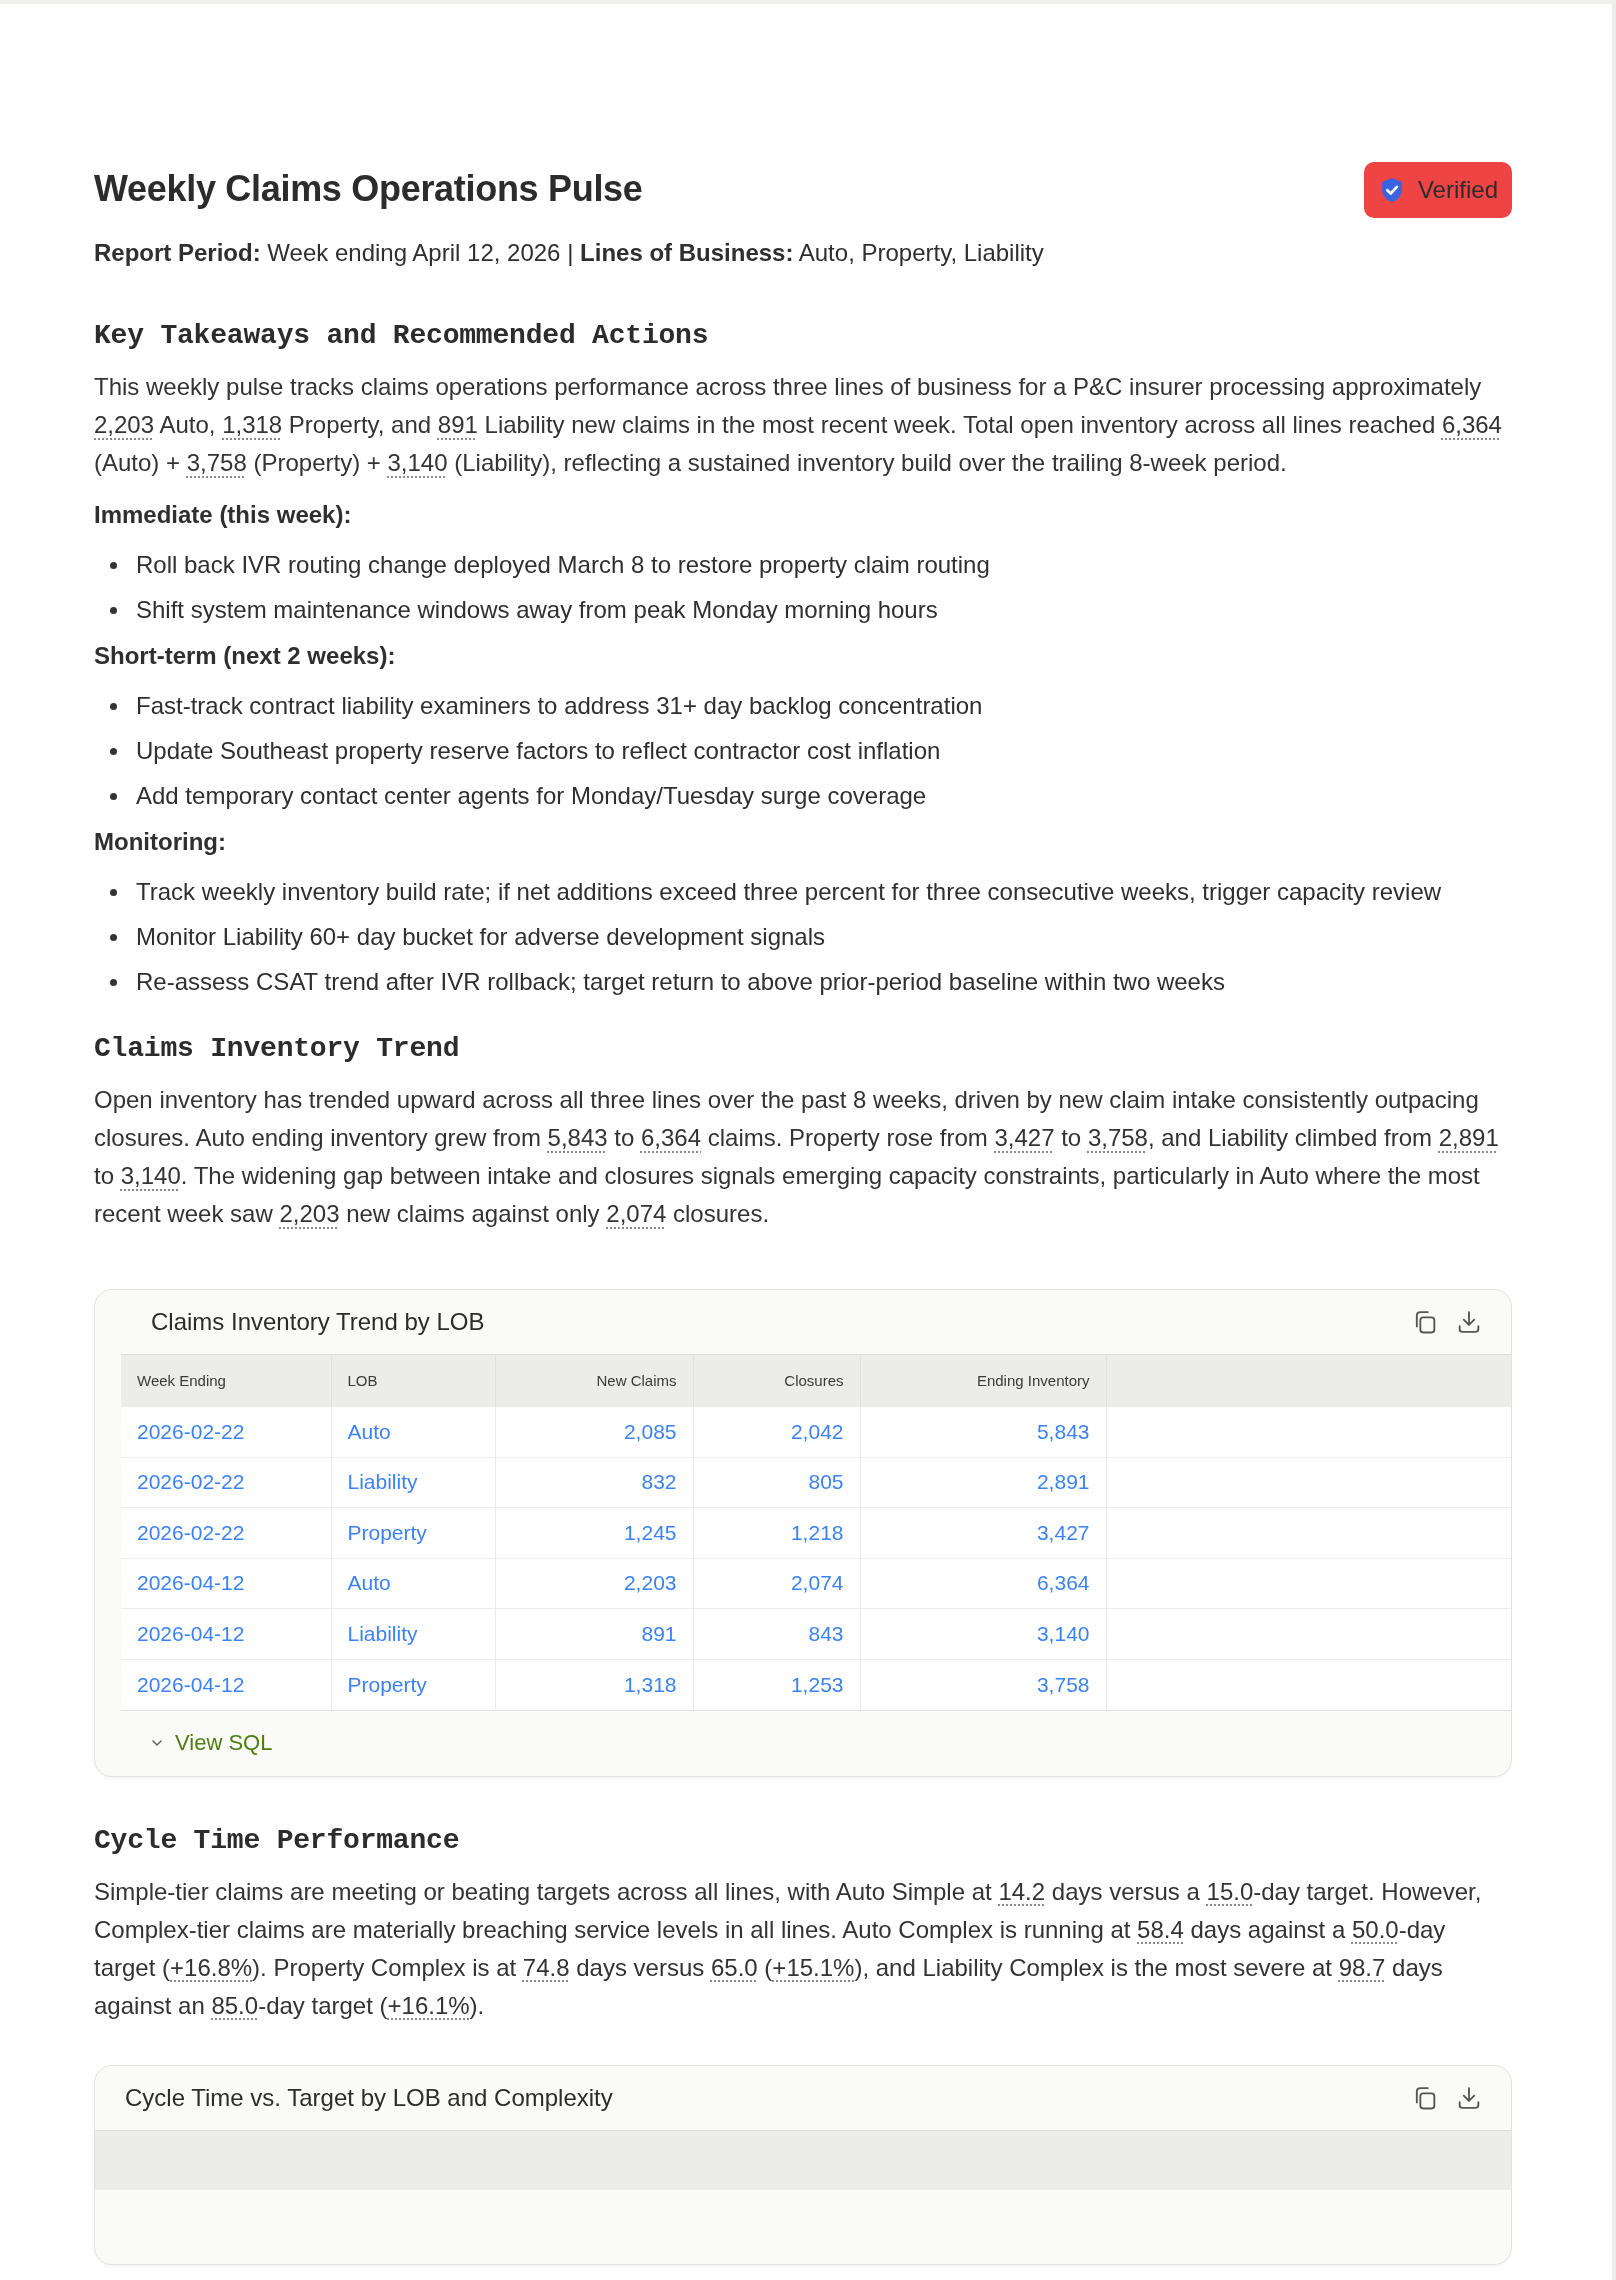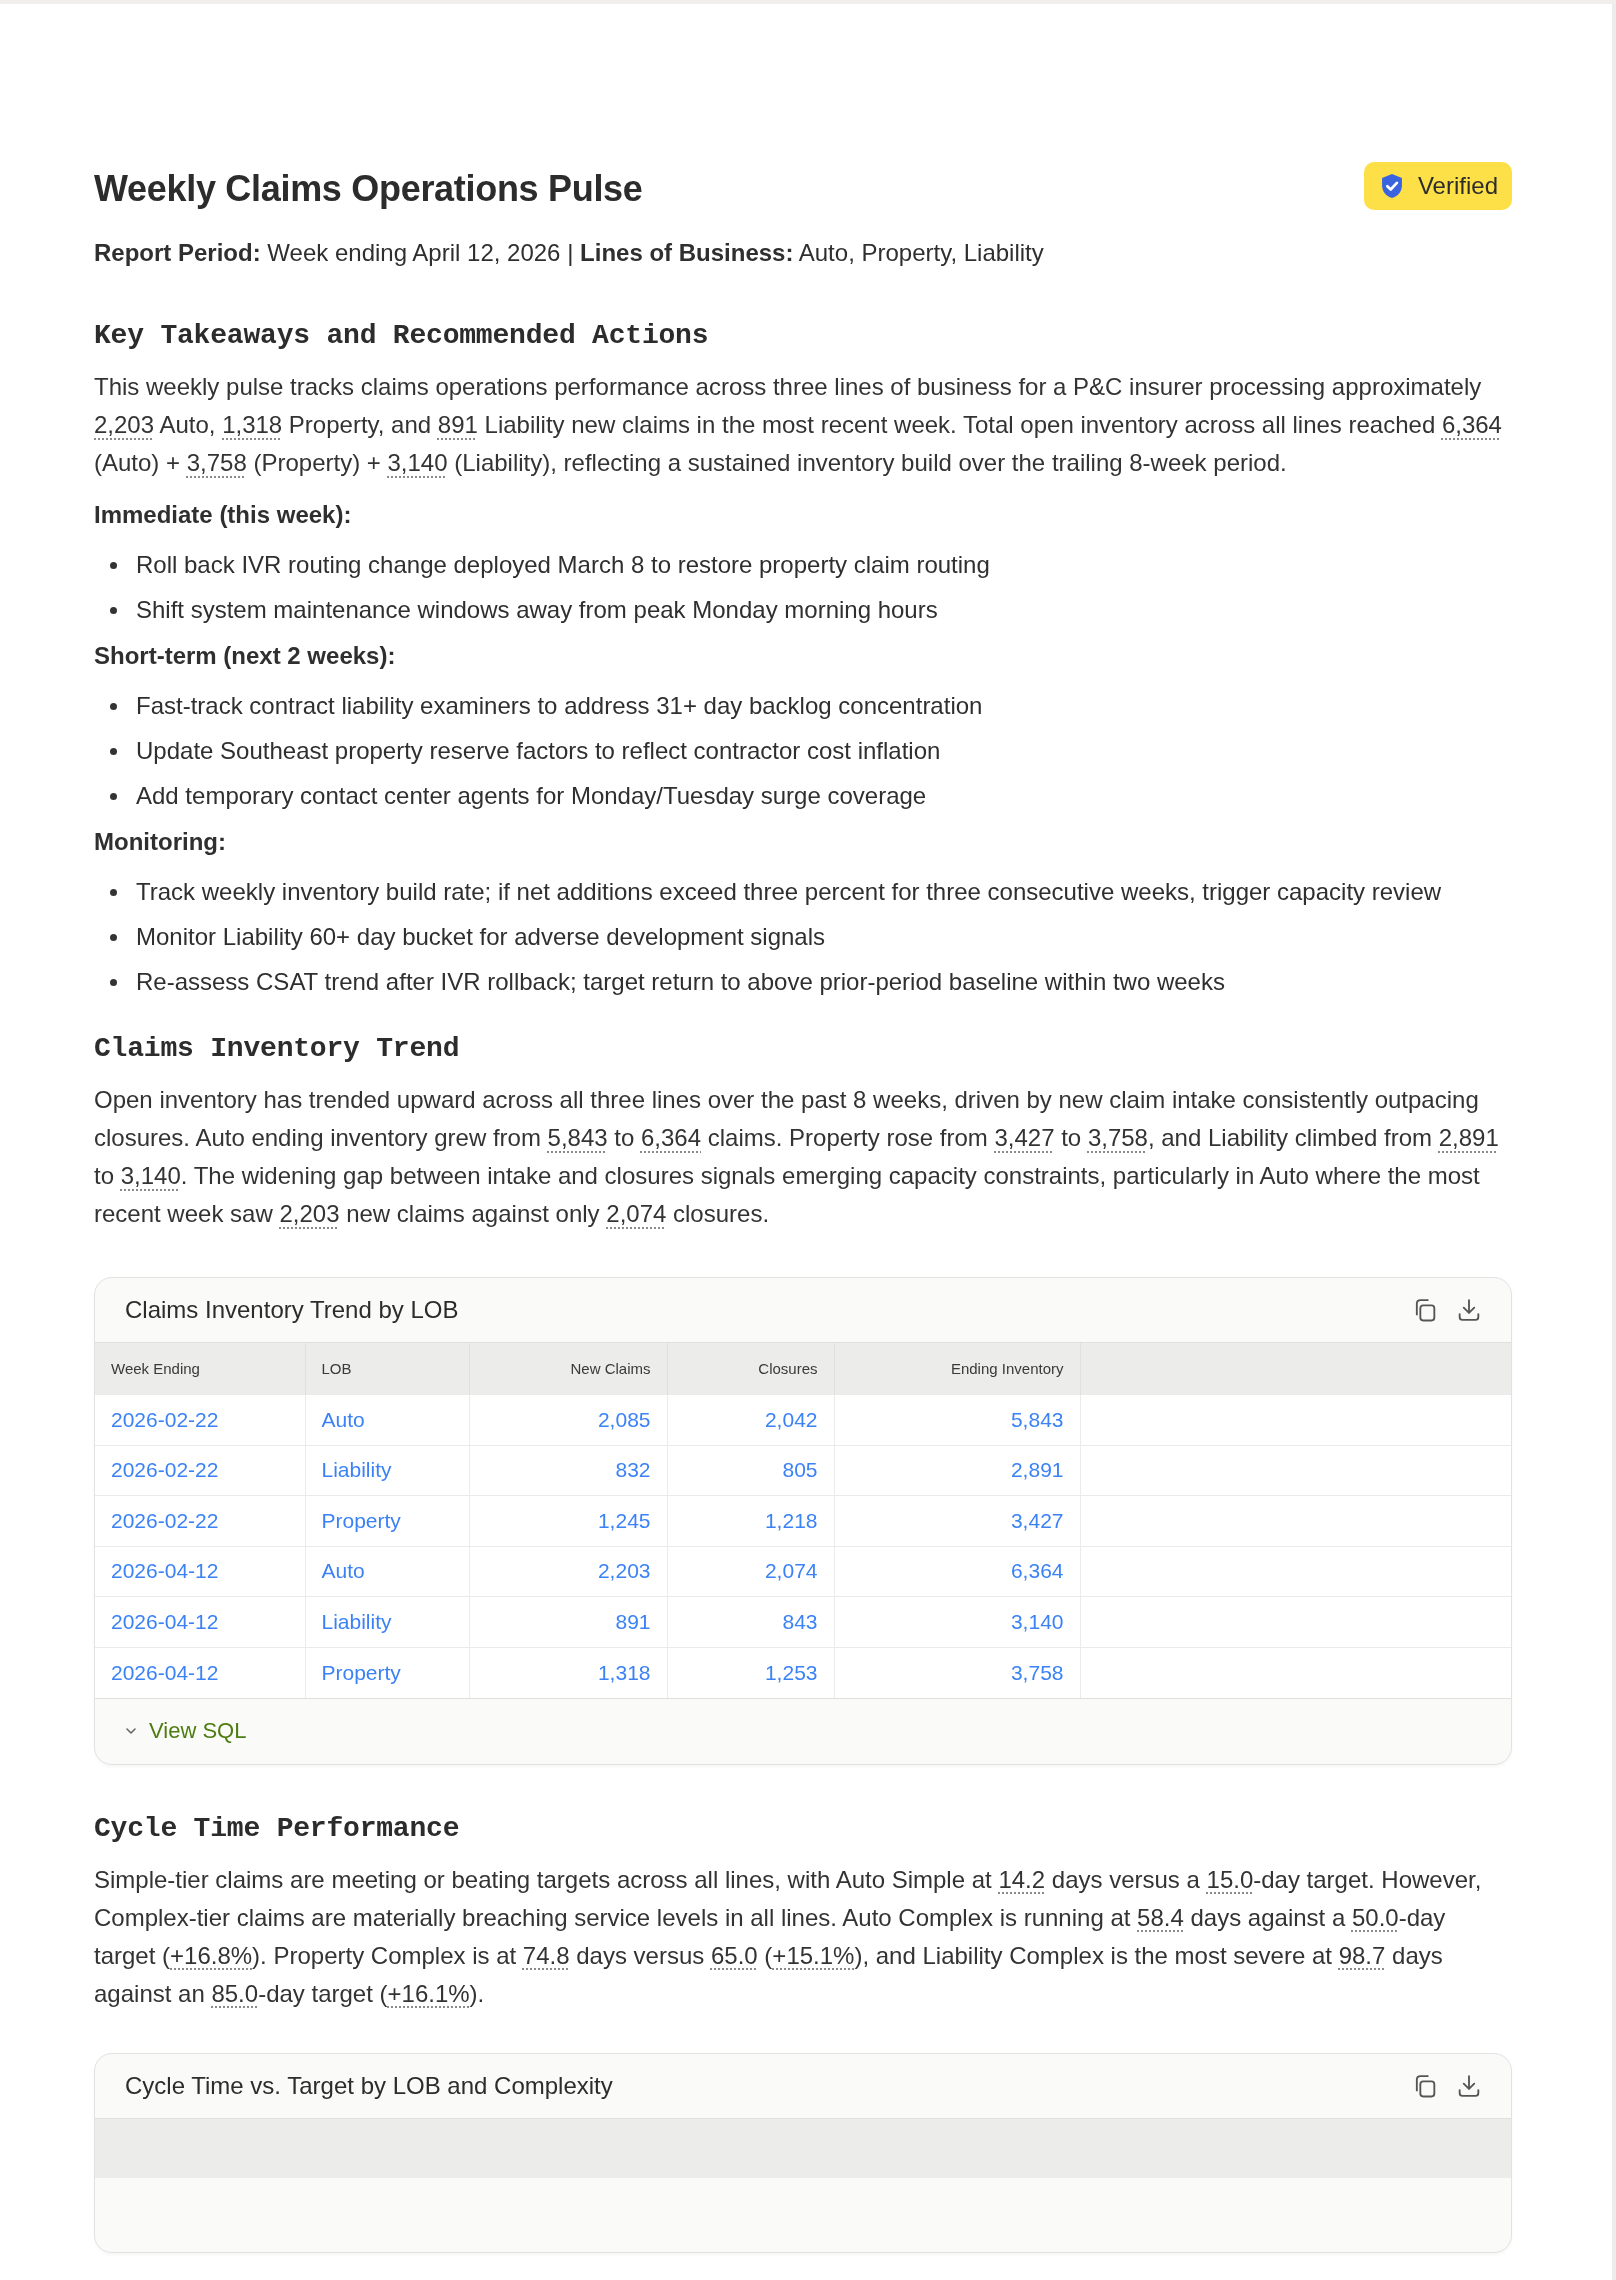--- a/index.html
+++ b/index.html
@@ -11,22 +11,22 @@
     color: #2f2f2f;
     position: relative;
   }
   .topbar { position: absolute; left: 0; top: 0; width: 1616px; height: 4px; background: #f0efed; }
   .scrollbar { position: absolute; right: 0; top: 4px; width: 4px; height: 2276px; background: #ececec; }
   .page { position: absolute; left: 94px; top: 0; width: 1418px; }
 
   .header { position: relative; margin-top: 160px; height: 58px; }
   .title { font-size: 36px; font-weight: 700; color: #2c2c2c; letter-spacing: -0.3px; margin: 0; line-height: 58px; }
   .badge {
-    position: absolute; right: 0; top: 2px; height: 48px; padding: 0 14px 0 14px;
-    background: #fde047; border-radius: 10px; display: flex; align-items: center; gap: 12px;
+    position: absolute; right: 0; top: 2px; height: 56px; padding: 0 14px 0 14px;
+    background: #ef4444; border-radius: 10px; display: flex; align-items: center; gap: 12px;
   }
   .badge svg { width: 28px; height: 28px; display:block; }
   .badge-label { font-size: 24px; color: #2c2c2c; }
 
   .meta { font-size: 24px; line-height: 34px; margin-top: 18px; color: #2f2f2f; }
   .meta b { font-weight: 700; }
 
   h2 { font-size: 28px; font-weight: 700; color: #2c2c2c; margin: 0; letter-spacing: -0.2px; line-height: 44px; font-family: Liberation Mono, monospace; }
   p.body { font-size: 24px; line-height: 38px; margin: 0; color: #333; }
   .u { text-decoration: underline dotted #8a8a8a; text-underline-offset: 5px; text-decoration-thickness: 2px; }
@@ -107,21 +107,21 @@
           <li>Monitor Liability 60+ day bucket for adverse development signals</li>
           <li>Re-assess CSAT trend after IVR rollback; target return to above prior-period baseline within two weeks</li>
         </ul>
       </div>
   </section>
 
   <section style="margin-top:26px;">
     <h2>Claims Inventory Trend</h2>
     <p class="body" style="margin-top:10px;">Open inventory has trended upward across all three lines over the past 8 weeks, driven by new claim intake consistently outpacing closures. Auto ending inventory grew from <span class="u">5,843</span> to <span class="u">6,364</span> claims. Property rose from <span class="u">3,427</span> to <span class="u">3,758</span>, and Liability climbed from <span class="u">2,891</span> to <span class="u">3,140</span>. The widening gap between intake and closures signals emerging capacity constraints, particularly in Auto where the most recent week saw <span class="u">2,203</span> new claims against only <span class="u">2,074</span> closures.</p>
 
-    <div class="card" style="margin-top:44px;">
+    <div class="card" style="margin-top:56px;padding-left:26px;">
       <div class="card-head">
         <span class="card-title">Claims Inventory Trend by LOB</span>
         <div class="card-icons">
           <span>
             <svg viewBox="0 0 24 24" fill="none" stroke="#555" stroke-width="1.6" stroke-linejoin="round">
                 <rect x="8" y="8" width="12" height="13" rx="2.5"></rect>
                 <path d="M5 16.5 V6.5 C5 4.6 6.3 3.5 8.2 3.5 H15"></path>
               </svg>
           </span>
           <span>

